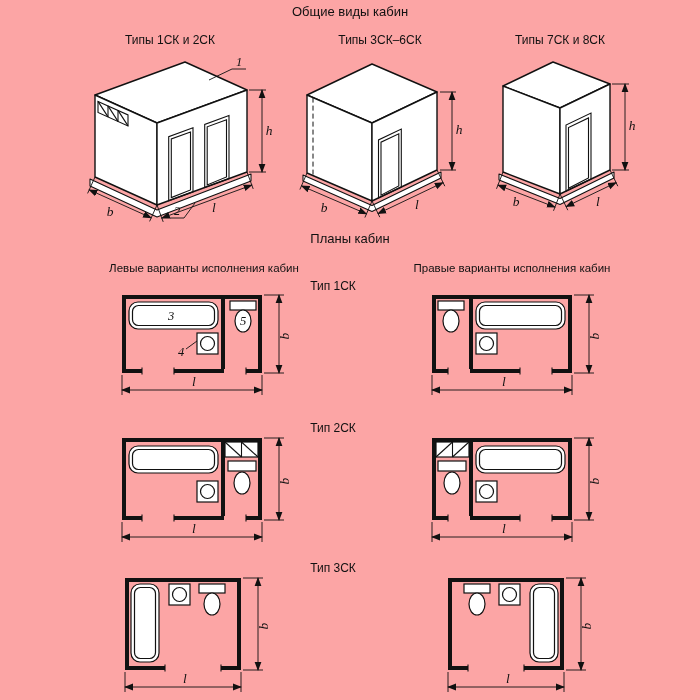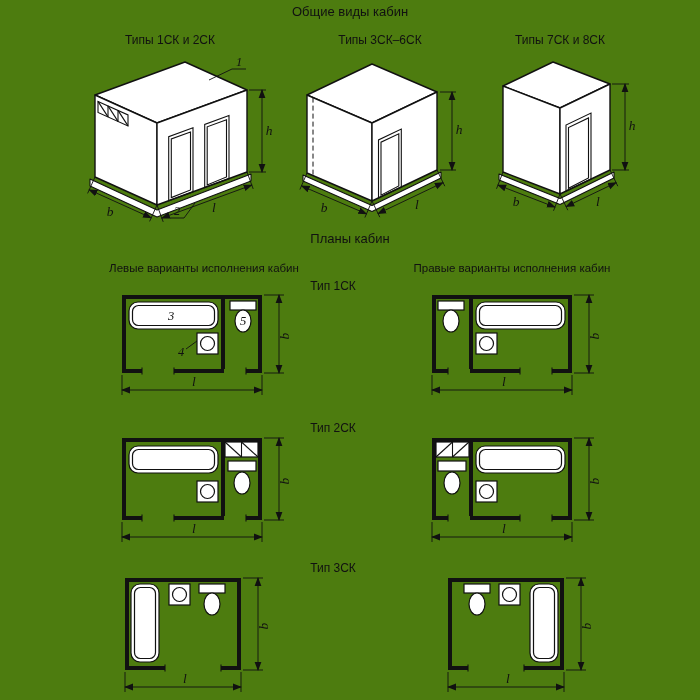--- a/index.html
+++ b/index.html
@@ -1,16 +1,16 @@
 <!DOCTYPE html>
 <html><head>
 <meta charset="utf-8">
 <style>
   html,body{margin:0;padding:0;background:#ffffff;}
-  .canvas{position:relative;width:700px;height:700px;background:#4d7c0f;overflow:hidden;}
+  .canvas{position:relative;width:700px;height:700px;background:#fca5a5;overflow:hidden;}
   svg{display:block;font-family:"Liberation Sans",sans-serif;}
   text{fill:#111;}
   .h1{font-size:13px;text-anchor:middle;}
   .h2{font-size:12px;text-anchor:middle;}
   .colhdr{font-size:11.5px;text-anchor:middle;}
   .typelbl{font-size:12px;text-anchor:middle;}
   .dimtxt{font-family:"Liberation Serif",serif;font-style:italic;font-size:13.5px;text-anchor:middle;}
   .callout{font-family:"Liberation Serif",serif;font-style:italic;font-size:12.5px;text-anchor:middle;}
   .wall{fill:#111;stroke:none;}
   .ln{stroke:#111;stroke-width:1.1;fill:none;}

